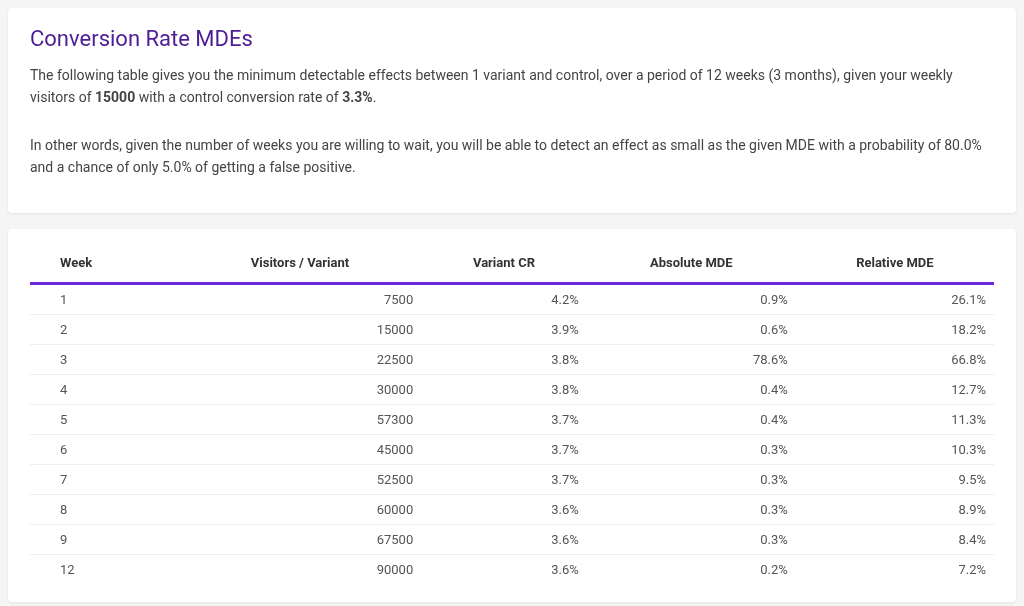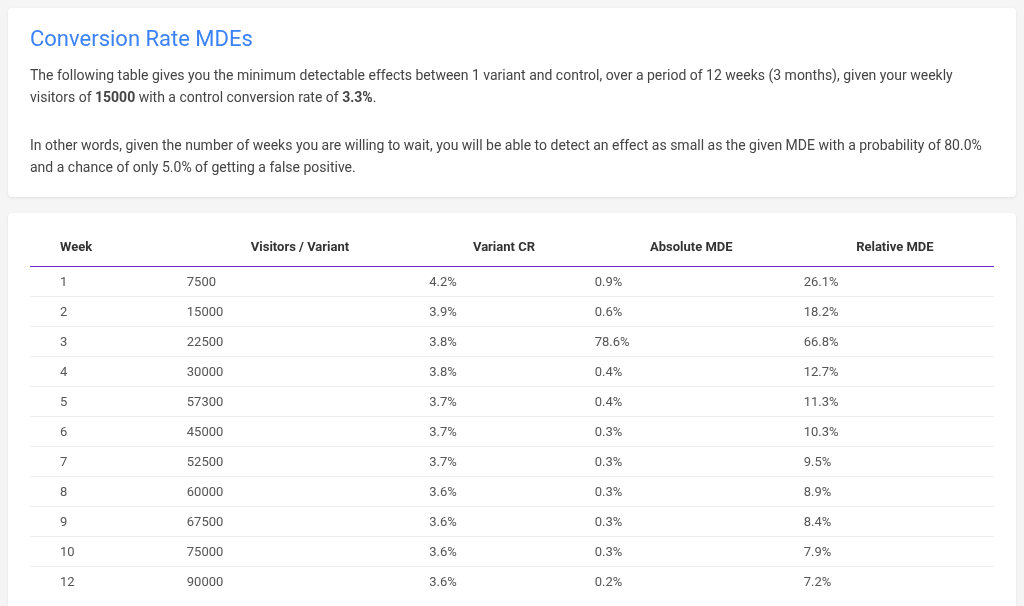--- a/index.html
+++ b/index.html
@@ -15,57 +15,57 @@
       padding: 8px;
     }
     .card {
       background: #fff;
       border-radius: 4px;
       padding: 18px 22px;
       margin-bottom: 16px;
       box-shadow: 0 1px 3px rgba(0,0,0,0.08);
     }
     .title {
-      color: #3b82f6;
+      color: #4c1d95;
       font-size: 22px;
       font-weight: 400;
       margin-bottom: 14px;
     }
     .desc {
       color: #444;
       line-height: 1.55;
       font-size: 14px;
       margin-bottom: 27px;
     }
     .desc:last-child {
-      margin-bottom: 0;
+      margin-bottom: 16px;
     }
     .desc strong {
       font-weight: 700;
     }
     .table-card {
       background: #fff;
       border-radius: 4px;
       padding: 12px 22px 18px 22px;
       box-shadow: 0 1px 3px rgba(0,0,0,0.08);
     }
     table {
       width: 100%;
       border-collapse: collapse;
     }
     thead th {
       text-align: center;
       font-weight: 700;
       font-size: 13px;
       color: #333;
       padding: 14px 8px 12px 8px;
-      border-bottom: 1px solid #6d28d9;
+      border-bottom: 3px solid #6d28d9;
     }
     tbody td {
-      text-align: left;
+      text-align: right;
       font-size: 13px;
       color: #555;
       padding: 7px 8px;
       border-bottom: 1px solid #eee;
     }
     thead th:first-child,
     tbody td:first-child {
       text-align: left;
       padding-left: 30px;
     }
@@ -153,27 +153,20 @@
           <td>8.9%</td>
         </tr>
         <tr>
           <td>9</td>
           <td>67500</td>
           <td>3.6%</td>
           <td>0.3%</td>
           <td>8.4%</td>
         </tr>
         <tr>
-          <td>10</td>
-          <td>75000</td>
-          <td>3.6%</td>
-          <td>0.3%</td>
-          <td>7.9%</td>
-        </tr>
-        <tr>
           <td>12</td>
           <td>90000</td>
           <td>3.6%</td>
           <td>0.2%</td>
           <td>7.2%</td>
         </tr>
       </tbody>
   </table>
 </div>
 

